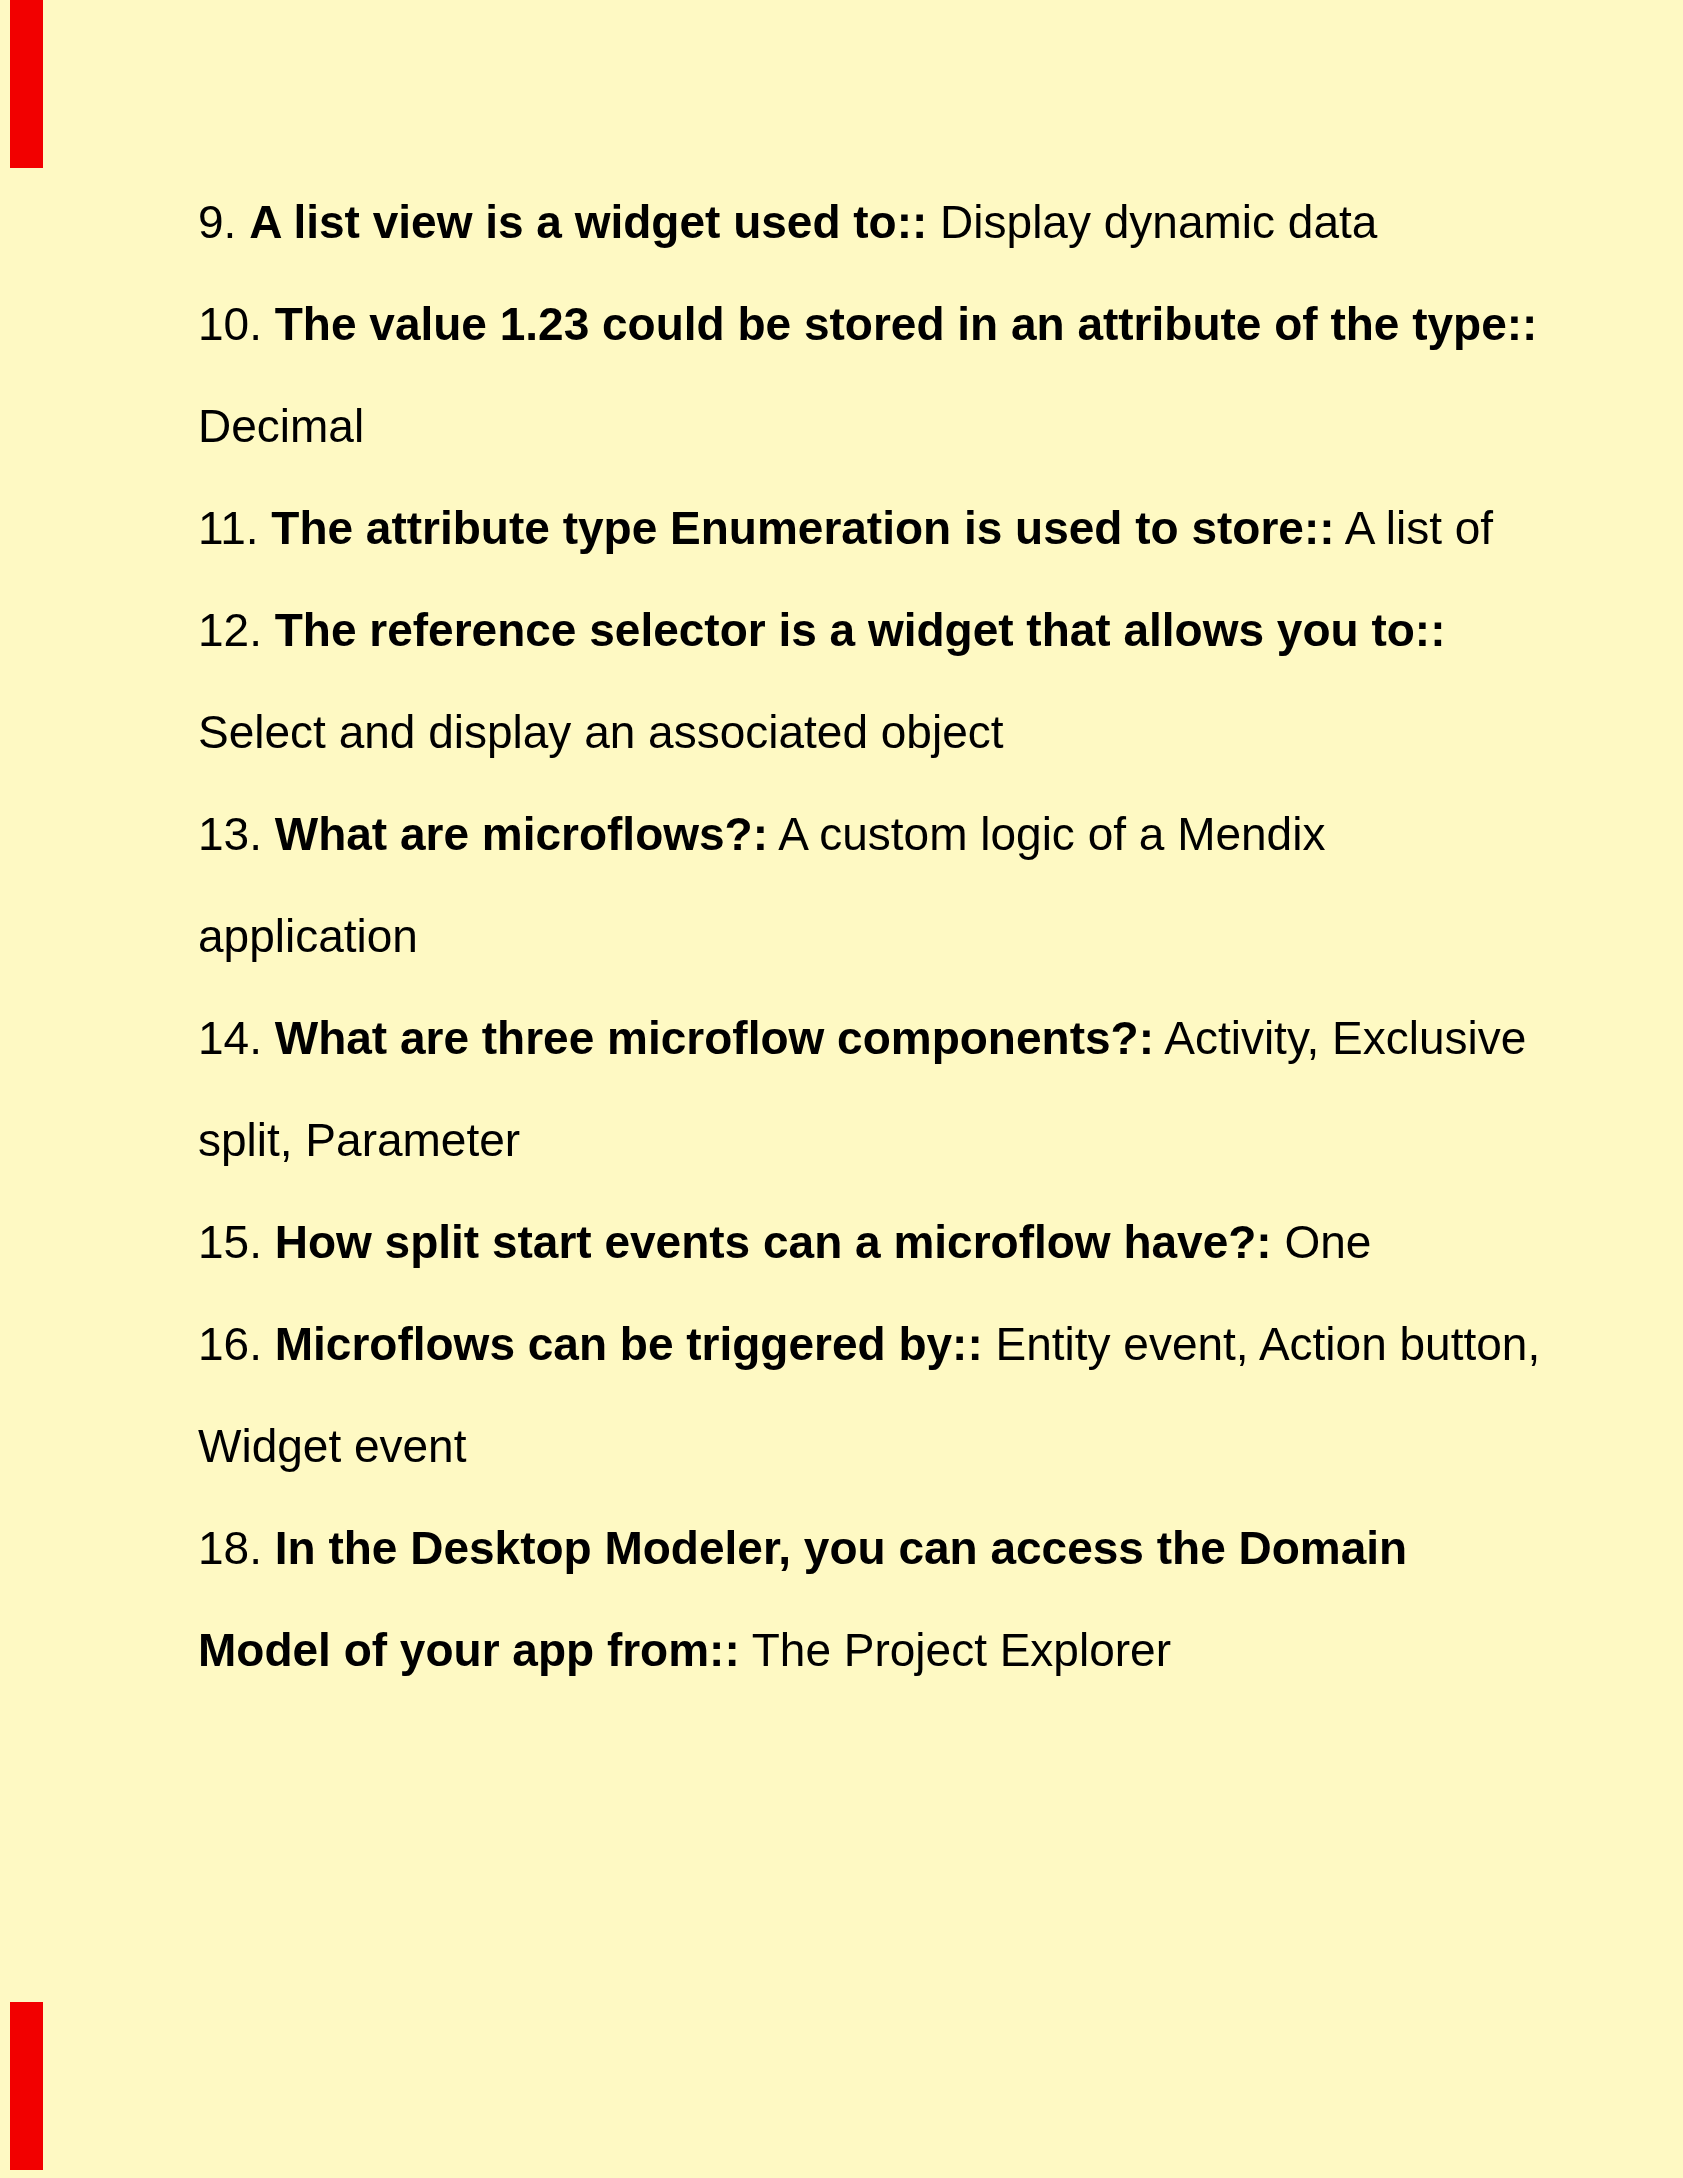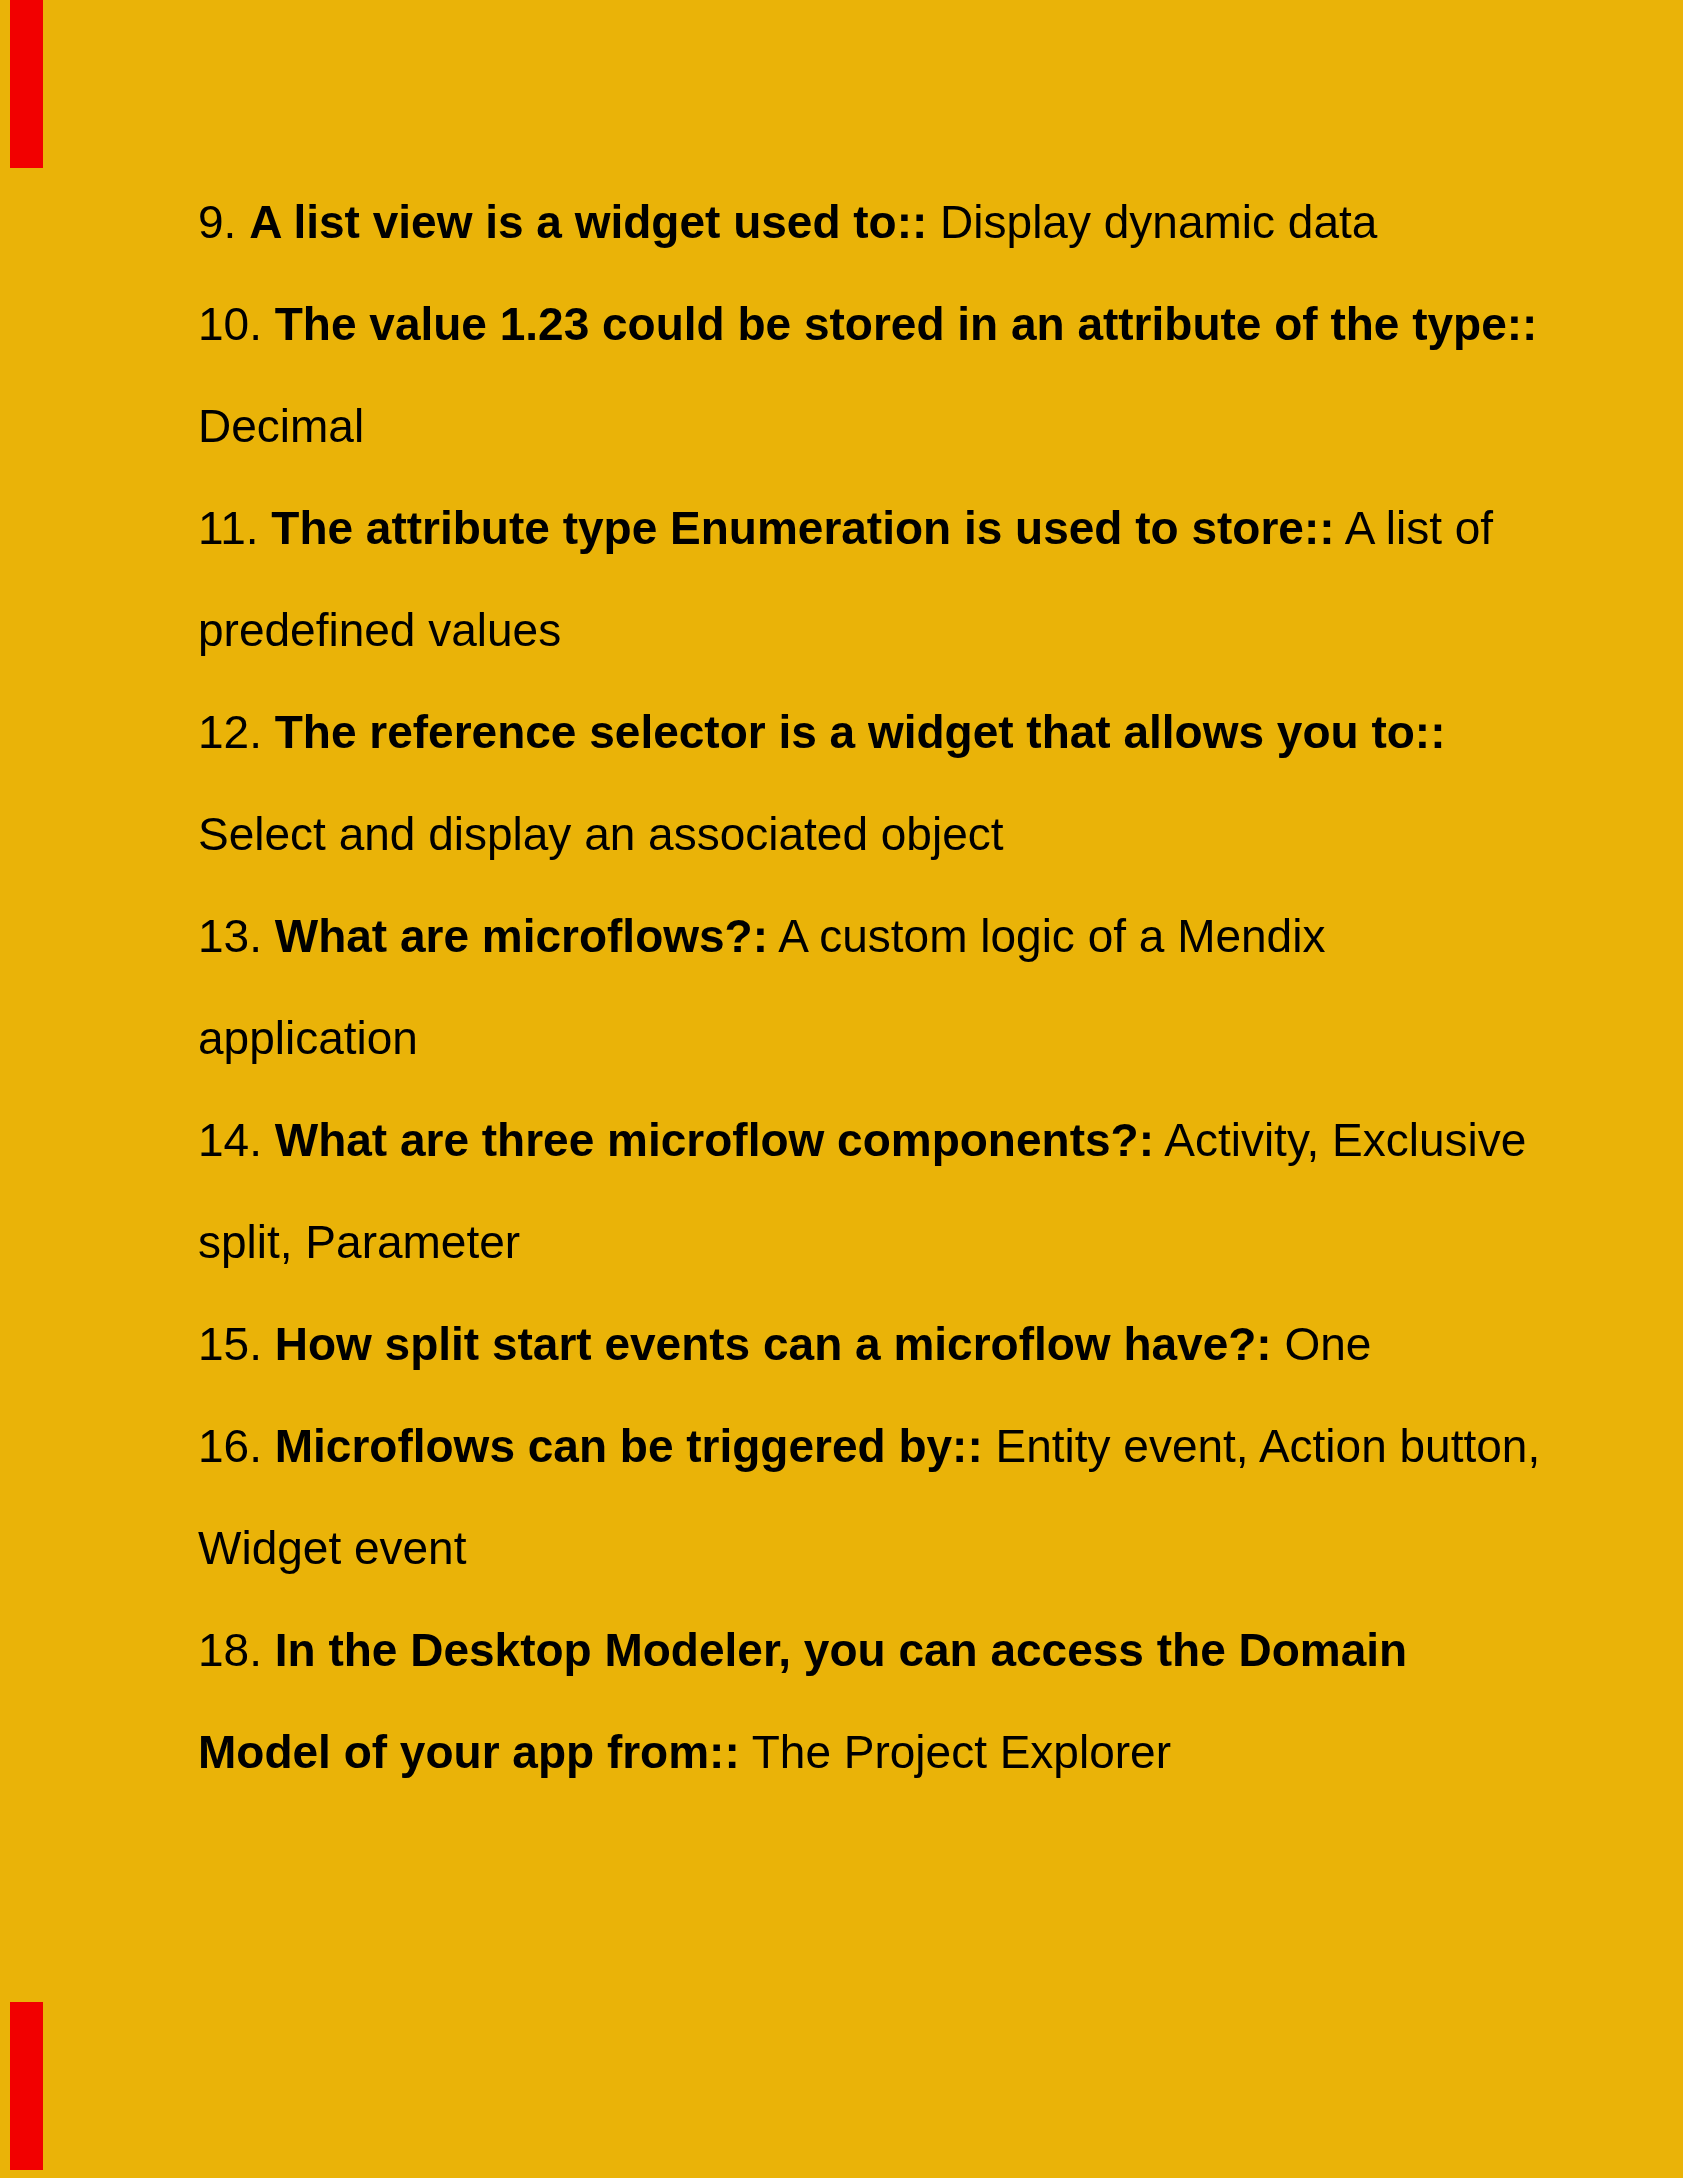--- a/index.html
+++ b/index.html
@@ -4,21 +4,21 @@
 <style>
   html, body {
     margin: 0;
     padding: 0;
     background: #ffffff;
   }
   .page {
     position: relative;
     width: 1683px;
     height: 2178px;
-    background: #eab308;
+    background: #fef9c3;
     overflow: hidden;
     font-family: "Liberation Sans", "DejaVu Sans", sans-serif;
   }
   .page-marker {
     position: absolute;
     left: 10px;
     width: 33px;
   }
   .page-marker.top    { top: 0;       height: 168px; }
   .page-marker.bottom { top: 2002px;  height: 168px; }
@@ -42,21 +42,20 @@
 <body>
 
 <div class="page">
   <div class="page-marker top" style="background: rgb(242, 0, 0);"></div>
   <div class="page-marker bottom" style="background: rgb(242, 0, 0);"></div>
   <div class="qa-lines" style="color: rgb(0, 0, 0);">
       <div class="qa-line"><span class="r">9. </span><span class="b">A list view is a widget used to::</span><span class="r"> Display dynamic data</span></div>
       <div class="qa-line"><span class="r">10. </span><span class="b">The value 1.23 could be stored in an attribute of the type::</span></div>
       <div class="qa-line"><span class="r">Decimal</span></div>
       <div class="qa-line"><span class="r">11. </span><span class="b">The attribute type Enumeration is used to store::</span><span class="r"> A list of</span></div>
-      <div class="qa-line"><span class="r">predefined values</span></div>
       <div class="qa-line"><span class="r">12. </span><span class="b">The reference selector is a widget that allows you to::</span></div>
       <div class="qa-line"><span class="r">Select and display an associated object</span></div>
       <div class="qa-line"><span class="r">13. </span><span class="b">What are microflows?:</span><span class="r"> A custom logic of a Mendix</span></div>
       <div class="qa-line"><span class="r">application</span></div>
       <div class="qa-line"><span class="r">14. </span><span class="b">What are three microflow components?:</span><span class="r"> Activity, Exclusive</span></div>
       <div class="qa-line"><span class="r">split, Parameter</span></div>
       <div class="qa-line"><span class="r">15. </span><span class="b">How split start events can a microflow have?:</span><span class="r"> One</span></div>
       <div class="qa-line"><span class="r">16. </span><span class="b">Microflows can be triggered by::</span><span class="r"> Entity event, Action button,</span></div>
       <div class="qa-line"><span class="r">Widget event</span></div>
       <div class="qa-line"><span class="r">18. </span><span class="b">In the Desktop Modeler, you can access the Domain</span></div>

